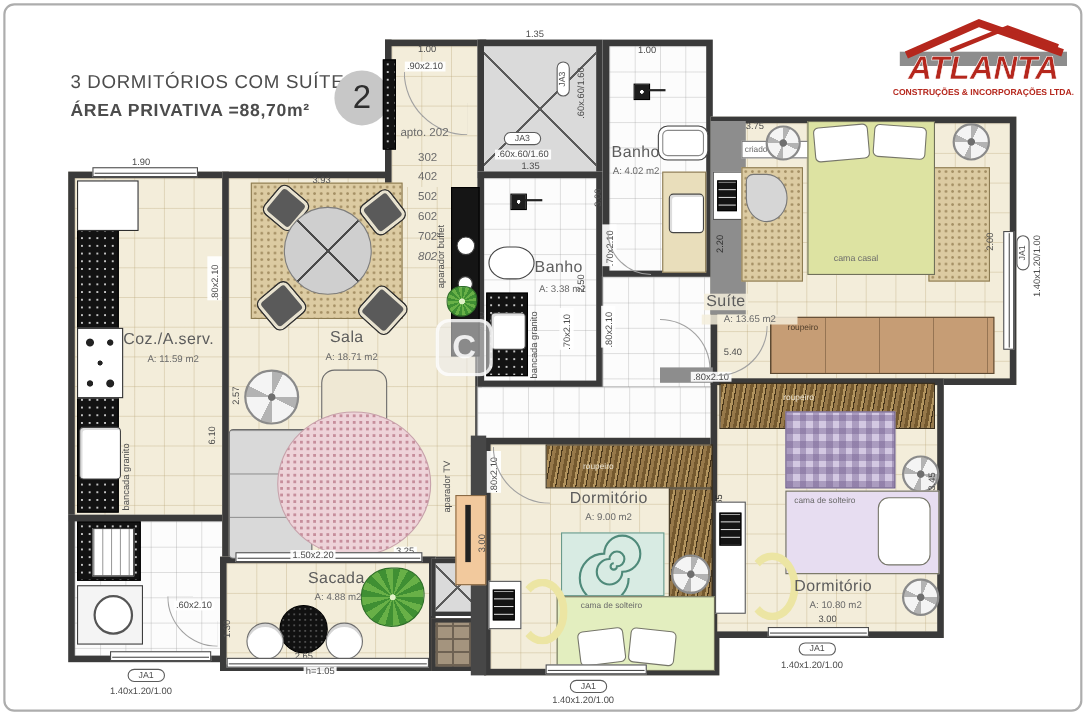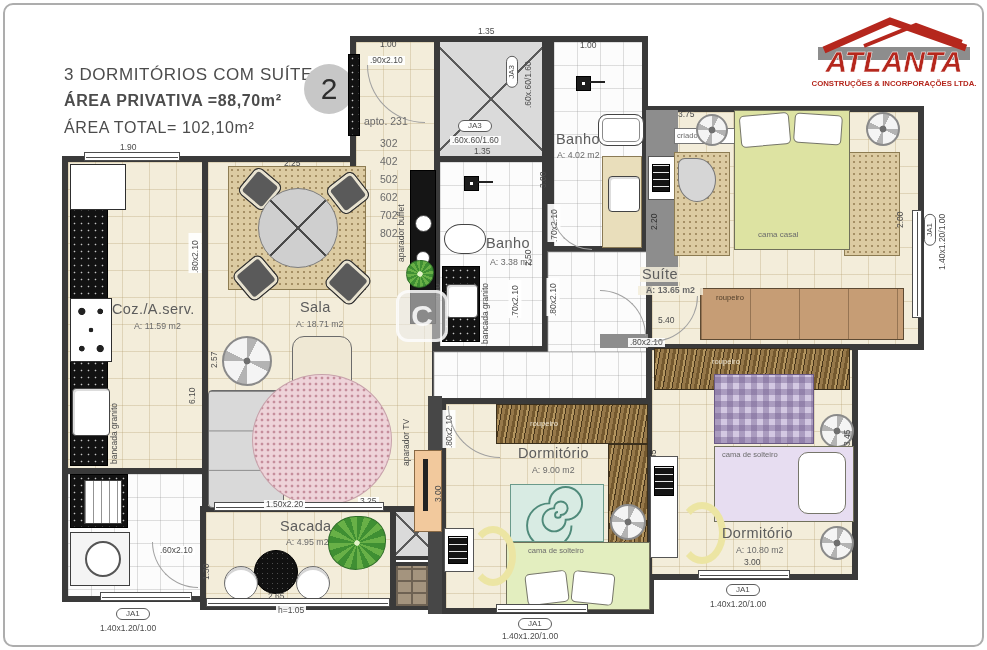--- a/index.html
+++ b/index.html
@@ -75,21 +75,20 @@
   .aptoln{position:absolute;font-size:10.5px;color:#6b6b6b;white-space:nowrap;line-height:1;}
 </style>
 </head>
 <body>
 
 <div class="canvas">
   <div class="frame"></div>
 
   <div class="title" style="left:64px;top:66px;font-size:17px;">3 DORMITÓRIOS COM SUÍTE</div>
   <div class="title" style="left:64px;top:93px;font-size:16px;font-weight:bold;">ÁREA PRIVATIVA =88,70m²</div>
-  <div class="title" style="left:64px;top:120px;font-size:16px;">ÁREA TOTAL= 102,10m²</div>
   <div class="badge" style="left:304px;top:64px;">2</div>
 
   <svg class="abs" style="left:812px;top:12px;width:164px;height:88px;" viewBox="0 0 164 88">
     <rect x="6" y="35" width="152" height="13" fill="#8d8d8d"></rect>
     <path d="M12 38 L78 9 L154 36" stroke="#b5271d" stroke-width="7" fill="none"></path>
     <path d="M52 34 L104 13 L150 30" stroke="#b5271d" stroke-width="4" fill="none"></path>
     <text x="82" y="60" font-size="30" font-weight="bold" font-style="italic" fill="#b5271d" stroke="#ffffff" stroke-width="0.5" text-anchor="middle">ATLANTA</text>
     <text x="82" y="74" font-size="7.8" font-weight="bold" fill="#b5271d" text-anchor="middle">CONSTRUÇÕES &amp; INCORPORAÇÕES LTDA.</text>
   </svg>
 
@@ -131,27 +130,27 @@
   <div class="win win-h" style="left:100px;top:592px;width:92px;height:9px;"></div>
   <div class="pill" style="left:116px;top:608px;">JA1</div>
   <div class="dim" style="left:100px;top:624px;">1.40x1.20/1.00</div>
   <div class="arc arc-bl" style="left:152px;top:542px;width:46px;height:46px;"></div>
   <div class="dim chip" style="left:158px;top:546px;">.60x2.10</div>
 
   <div class="abs granite" style="left:348px;top:54px;width:12px;height:82px;"></div>
   <div class="dim" style="left:380px;top:40px;">1.00</div>
   <div class="dim chip" style="left:368px;top:56px;">.90x2.10</div>
   <div class="arc arc-bl" style="left:367px;top:65px;width:58px;height:58px;"></div>
-  <div class="aptoln" style="left:364px;top:116px;">apto. 231</div>
+  <div class="aptoln" style="left:364px;top:116px;">apto. 202</div>
   <div class="aptoln" style="left:380px;top:138px;">302</div>
   <div class="aptoln" style="left:380px;top:156px;">402</div>
   <div class="aptoln" style="left:380px;top:174px;">502</div>
   <div class="aptoln" style="left:380px;top:192px;">602</div>
   <div class="aptoln" style="left:380px;top:210px;">702</div>
-  <div class="aptoln" style="left:380px;top:228px;">802</div>
+  <div class="aptoln" style="left:380px;top:228px;font-style:italic;">802</div>
 
   <div class="dim" style="left:478px;top:27px;">1.35</div>
   <div class="pill-v v" style="left:506px;top:56px;">JA3</div>
   <div class="dim v" style="left:524px;top:52px;height:56px;">.60x.60/1.60</div>
   <div class="pill" style="left:458px;top:120px;">JA3</div>
   <div class="dim chip" style="left:450px;top:136px;">.60x.60/1.60</div>
   <div class="dim" style="left:474px;top:147px;">1.35</div>
 
   <div class="sh" style="left:464px;top:176px;width:13px;height:13px;"></div>
   <div class="abs" style="left:477px;top:181px;width:16px;height:2px;background:#222;"></div>
@@ -195,27 +194,27 @@
   <div class="bed" style="left:734px;top:110px;width:114px;height:138px;background:#dde3a2;"></div>
   <div class="pillow" style="left:740px;top:114px;width:48px;height:30px;transform:rotate(-5deg);"></div>
   <div class="pillow" style="left:794px;top:114px;width:46px;height:28px;transform:rotate(4deg);"></div>
   <div class="flab" style="left:758px;top:231px;font-size:8px;">cama casal</div>
   <div class="dim v" style="left:650px;top:208px;height:22px;color:#2e2e2e;">2.20</div>
   <div class="dim v" style="left:896px;top:206px;height:22px;">2.00</div>
   <div class="roupeiro" style="left:700px;top:288px;width:202px;height:50px;"></div>
   <div class="flab" style="left:716px;top:294px;color:#503e2a;">roupeiro</div>
   <div class="dim" style="left:658px;top:316px;">5.40</div>
   <div class="rname" style="left:640px;top:267px;background:rgba(243,237,218,.85);padding:0 2px;">Suíte</div>
-  <div class="rarea" style="left:638px;top:286px;background:rgba(243,237,218,.85);padding:0 8px;font-weight:bold;">A: 13.65 m2</div>
+  <div class="rarea" style="left:638px;top:286px;background:rgba(243,237,218,.85);padding:0 20px;">A: 13.65 m2</div>
   <div class="win win-v" style="left:912px;top:210px;width:10px;height:108px;"></div>
   <div class="pill-v v" style="left:924px;top:214px;">JA1</div>
   <div class="dim v" style="left:938px;top:200px;height:70px;">1.40x1.20/1.00</div>
 
   <div class="abs rug-tan" style="left:228px;top:166px;width:138px;height:124px;"></div>
-  <div class="dim" style="left:284px;top:159px;">2.25</div>
+  <div class="dim" style="left:284px;top:159px;">3.93</div>
   <div class="dchair" style="left:243px;top:172px;width:32px;height:32px;transform:rotate(40deg);"></div>
   <div class="dchair" style="left:331px;top:176px;width:32px;height:32px;transform:rotate(-38deg);"></div>
   <div class="dchair" style="left:238px;top:260px;width:34px;height:34px;transform:rotate(-40deg);"></div>
   <div class="dchair" style="left:330px;top:264px;width:34px;height:34px;transform:rotate(42deg);"></div>
   <div class="dtable" style="left:258px;top:188px;width:78px;height:78px;"></div>
   <div class="buffet" style="left:410px;top:170px;width:24px;height:152px;">
     <div class="plate" style="left:4px;top:44px;width:15px;height:15px;"></div>
     <div class="plate" style="left:5px;top:80px;width:12px;height:12px;"></div>
   </div>
   <div class="dim v" style="left:397px;top:196px;height:66px;">aparador buffet</div>
@@ -274,21 +273,21 @@
   <div class="rarea" style="left:736px;top:546px;">A: 10.80 m2</div>
   <div class="dim" style="left:744px;top:558px;">3.00</div>
   <div class="dim v" style="left:843px;top:424px;height:22px;">3.45</div>
   <div class="win win-h" style="left:698px;top:570px;width:92px;height:9px;"></div>
   <div class="pill" style="left:726px;top:584px;">JA1</div>
   <div class="dim" style="left:710px;top:600px;">1.40x1.20/1.00</div>
 
   <div class="win win-h" style="left:214px;top:502px;width:170px;height:9px;"></div>
   <div class="dim chip" style="left:264px;top:500px;">1.50x2.20</div>
   <div class="rname" style="left:280px;top:519px;">Sacada</div>
-  <div class="rarea" style="left:286px;top:538px;">A: 4.95 m2</div>
+  <div class="rarea" style="left:286px;top:538px;">A: 4.88 m2</div>
   <div class="btable" style="left:254px;top:550px;width:42px;height:42px;"></div>
   <div class="bchair" style="left:224px;top:566px;width:32px;height:32px;"></div>
   <div class="bchair" style="left:296px;top:566px;width:32px;height:32px;"></div>
   <div class="plant" style="left:328px;top:516px;width:56px;height:52px;"></div>
   <div class="dim" style="left:268px;top:592px;">2.65</div>
   <div class="dim v" style="left:202px;top:558px;height:22px;">1.30</div>
   <div class="win win-h" style="left:206px;top:598px;width:184px;height:9px;"></div>
   <div class="dim chip" style="left:276px;top:606px;">h=1.05</div>
 
   <div class="wmlogo" style="left:396px;top:290px;">C</div>

